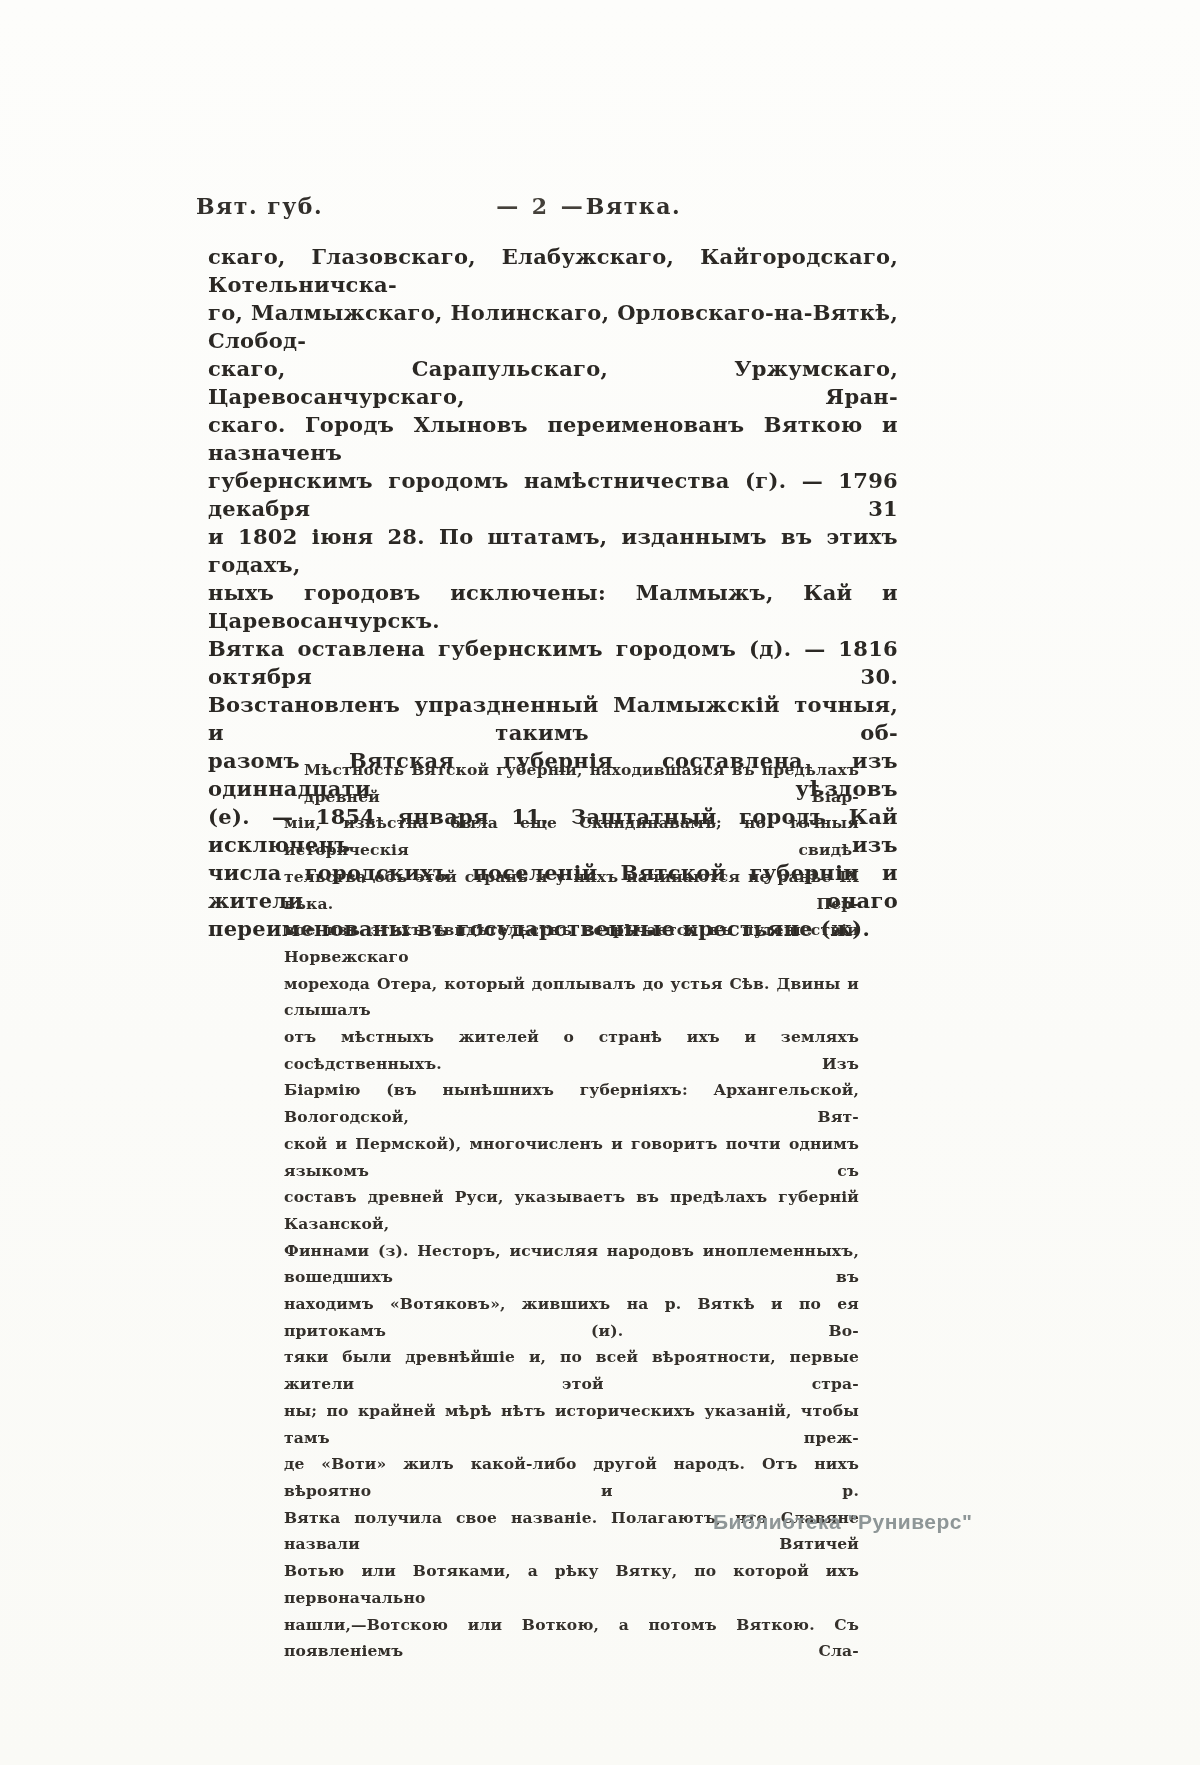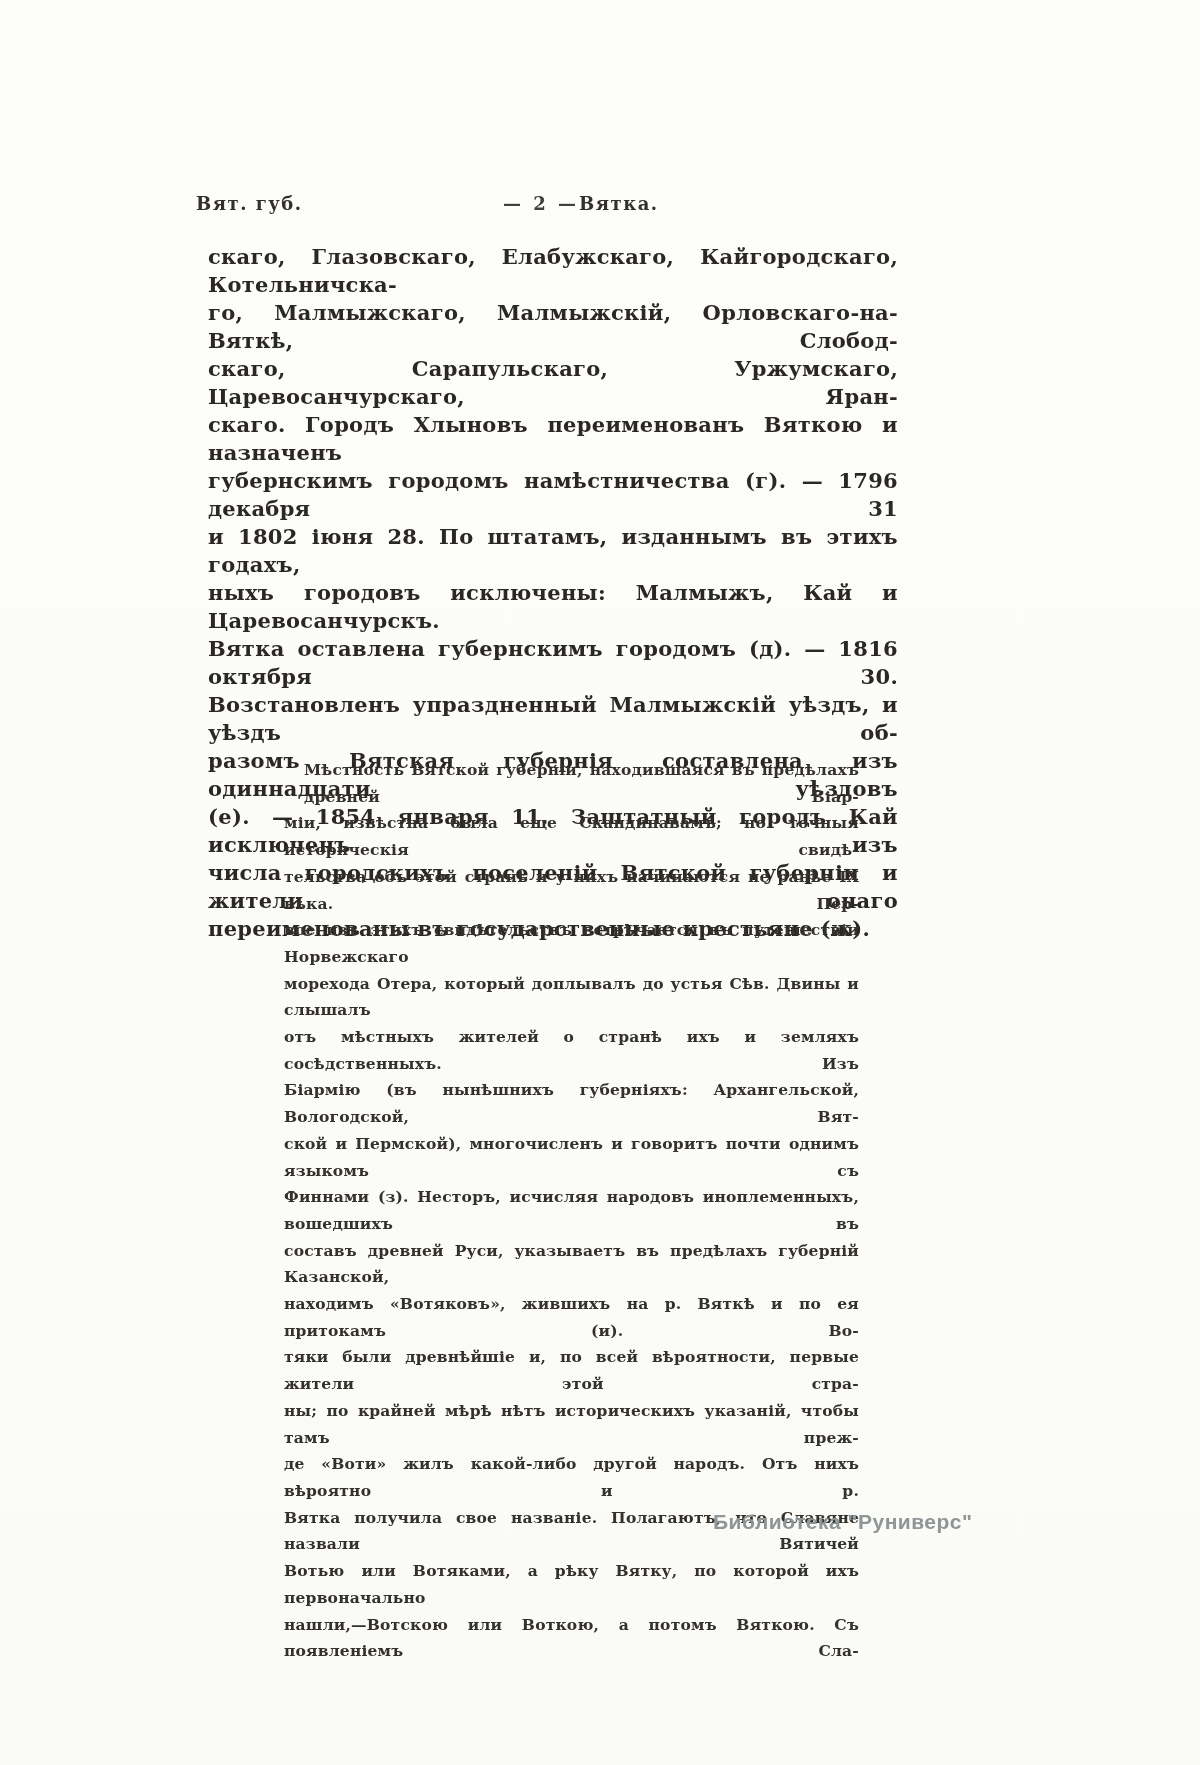--- a/index.html
+++ b/index.html
@@ -21,21 +21,21 @@
     background: linear-gradient(180deg, #fdfdfb 0%, #fbfbf8 60%, #fafaf6 100%);
   }
   .running-head {
     position: absolute;
     left: 196px;
     top: 193px;
     width: 690px;
     display: grid;
     grid-template-columns: 1fr auto 1fr;
     align-items: baseline;
-    font-size: 18px;
+    font-size: 22px;
     font-weight: bold;
     letter-spacing: 1.5px;
     color: #33302c;
   }
   .running-head .left  { text-align: left; }
   .running-head .mid   { text-align: center; letter-spacing: 3px; color: #44403a; }
   .running-head .right { text-align: left; }
 
   .main-block {
     position: absolute;
@@ -88,45 +88,45 @@
 <div class="scan-page">
 
   <div class="running-head">
     <div class="left">Вят. губ.</div>
     <div class="mid">— 2 —</div>
     <div class="right">Вятка.</div>
   </div>
 
   <div class="main-block">
       <div class="tline">скаго, Глазовскаго, Елабужскаго, Кайгородскаго, Котельничска-</div>
-      <div class="tline">го, Малмыжскаго, Малмыжскій, Орловскаго-на-Вяткѣ, Слобод-</div>
+      <div class="tline">го, Малмыжскаго, Нолинскаго, Орловскаго-на-Вяткѣ, Слобод-</div>
       <div class="tline">скаго, Сарапульскаго, Уржумскаго, Царевосанчурскаго, Яран-</div>
       <div class="tline">скаго. Городъ Хлыновъ переименованъ Вяткою и назначенъ</div>
       <div class="tline">губернскимъ городомъ намѣстничества (г). — 1796 декабря 31</div>
       <div class="tline">и 1802 іюня 28. По штатамъ, изданнымъ въ этихъ годахъ,</div>
       <div class="tline">ныхъ городовъ исключены: Малмыжъ, Кай и Царевосанчурскъ.</div>
       <div class="tline">Вятка оставлена губернскимъ городомъ (д). — 1816 октября 30.</div>
-      <div class="tline">Возстановленъ упраздненный Малмыжскій уѣздъ, и уѣздъ об-</div>
+      <div class="tline">Возстановленъ упраздненный Малмыжскій точныя, и такимъ об-</div>
       <div class="tline">разомъ Вятская губернія составлена изъ одиннадцати уѣздовъ</div>
       <div class="tline">(е). — 1854 января 11. Заштатный городъ Кай исключенъ изъ</div>
       <div class="tline">числа городскихъ поселеній Вятской губерніи и жители онаго</div>
       <div class="tline last">переименованы въ государственные крестьяне (ж).</div>
     </div>
 
   <div class="note-block">
       <div class="tline first">Мѣстность Вятской губерніи, находившаяся въ предѣлахъ древней Біар-</div>
       <div class="tline">міи, извѣстна была еще Скандинавамъ; но точныя историческія свидѣ-</div>
       <div class="tline">тельства объ этой странѣ и у нихъ начинаются не ранѣе IX вѣка. Пер-</div>
       <div class="tline">вое изъ этихъ свидѣтельствъ встрѣчается въ путешествіи Норвежскаго</div>
       <div class="tline">морехода Отера, который доплывалъ до устья Сѣв. Двины и слышалъ</div>
       <div class="tline">отъ мѣстныхъ жителей о странѣ ихъ и земляхъ сосѣдственныхъ. Изъ</div>
       <div class="tline">Біармію (въ нынѣшнихъ губерніяхъ: Архангельской, Вологодской, Вят-</div>
       <div class="tline">ской и Пермской), многочисленъ и говоритъ почти однимъ языкомъ съ</div>
+      <div class="tline">составъ древней Руси, указываетъ въ предѣлахъ губерній Казанской,</div>
       <div class="tline">Финнами (з). Несторъ, исчисляя народовъ иноплеменныхъ, вошедшихъ въ</div>
-      <div class="tline">составъ древней Руси, указываетъ въ предѣлахъ губерній Казанской,</div>
       <div class="tline">находимъ «Вотяковъ», жившихъ на р. Вяткѣ и по ея притокамъ (и). Во-</div>
       <div class="tline">тяки были древнѣйшіе и, по всей вѣроятности, первые жители этой стра-</div>
       <div class="tline">ны; по крайней мѣрѣ нѣтъ историческихъ указаній, чтобы тамъ преж-</div>
       <div class="tline">де «Воти» жилъ какой-либо другой народъ. Отъ нихъ вѣроятно и р.</div>
       <div class="tline">Вятка получила свое названіе. Полагаютъ, что Славяне назвали Вятичей</div>
       <div class="tline">Вотью или Вотяками, а рѣку Вятку, по которой ихъ первоначально</div>
       <div class="tline">нашли,—Вотскою или Воткою, а потомъ Вяткою. Съ появленіемъ Сла-</div>
     </div>
 
   <div class="watermark">Библиотека "Руниверс"</div>

